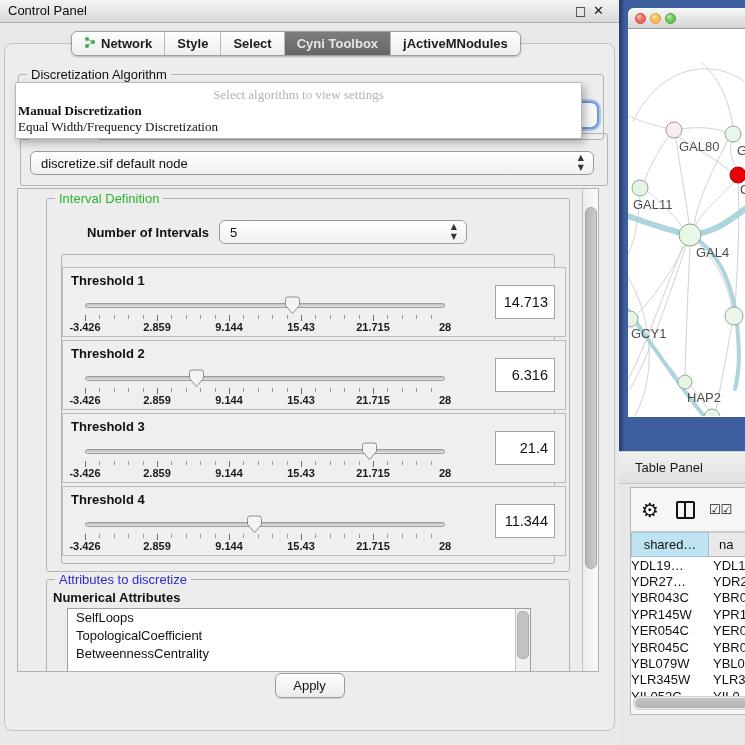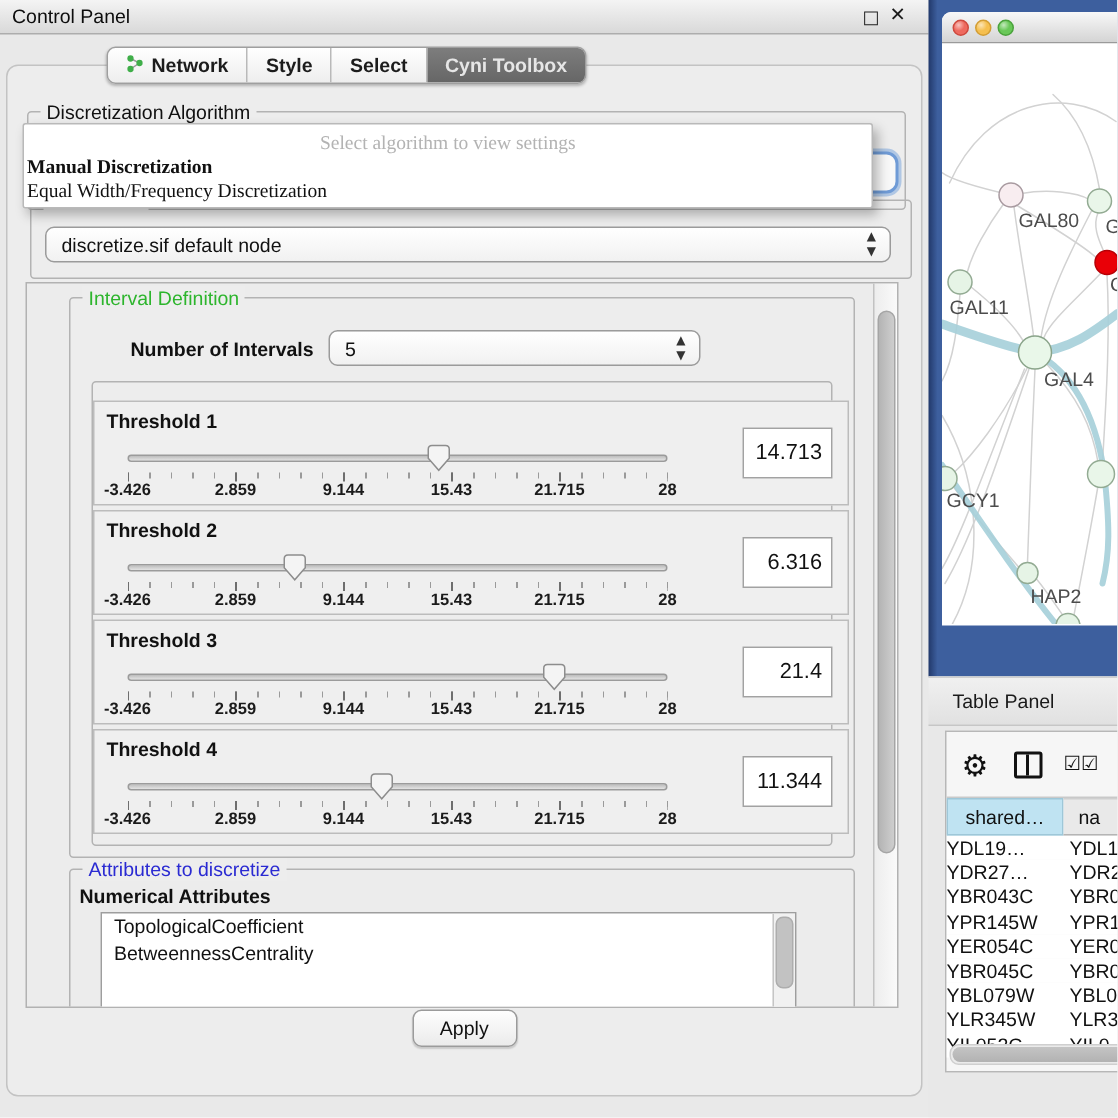--- a/index.html
+++ b/index.html
@@ -134,20 +134,23 @@
         <span>Network</span>
       </div>
       <div class="seg">
         <span>Style</span>
       </div>
       <div class="seg">
         <span>Select</span>
       </div>
       <div class="seg sel">
         <span>Cyni Toolbox</span>
+      </div>
+      <div class="seg">
+        <span>jActiveMNodules</span>
       </div>
     </div>
 
   <div class="main-panel">
 
     <div class="group algo-group">
       <span class="gtitle">Discretization Algorithm</span>
       <div class="algo-combo"></div>
     </div>
 
@@ -249,20 +252,21 @@
                 <div class="thr-value">11.344</div>
               </div>
             </div>
         </div>
       </div>
 
       <div class="group attr-group">
         <span class="gtitle blue">Attributes to discretize</span>
         <span class="num-label">Numerical Attributes</span>
         <div class="attr-list" id="attrList">
+            <div class="attr-item">SelfLoops</div>
             <div class="attr-item">TopologicalCoefficient</div>
             <div class="attr-item">BetweennessCentrality</div>
             <div class="list-scroll">
               <div class="list-thumb"></div>
             </div>
           </div>
       </div>
 
       <div class="vscroll">
         <div class="vthumb"></div>

